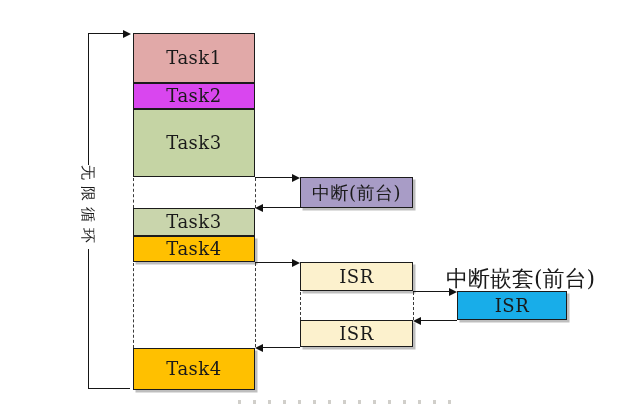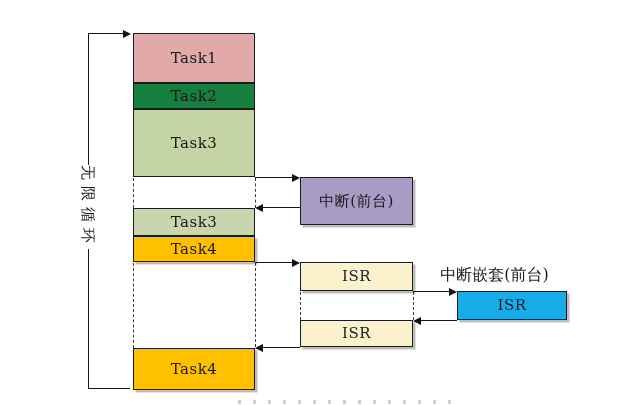--- a/index.html
+++ b/index.html
@@ -18,43 +18,43 @@
   
   .head{position:absolute;width:0;height:0;}
   .head.right{border-top:4px solid transparent;border-bottom:4px solid transparent;border-left:8px solid #111;}
   .head.left{border-top:4px solid transparent;border-bottom:4px solid transparent;border-right:8px solid #111;}
   
   .box{
     position:absolute;
     border:1.4px solid #1b1b1b;
     box-sizing:border-box;
     display:flex;align-items:center;justify-content:center;
-    font-size:15px;line-height:1;
+    font-size:18px;line-height:1;
     letter-spacing:0.5px;
     white-space:nowrap;
   }
   .shadow{box-shadow:2.5px 2.5px 0 rgba(110,110,110,0.45);}
   .task1{left:133px;top:33px;width:122px;height:50px;background:#e1a9a8;}
   .task2{left:133px;top:83px;width:122px;height:26px;background:#dcd8e9;}
   .task3{left:133px;top:109px;width:122px;height:68px;background:#c5d4a4;}
   .task3b{left:133px;top:208px;width:122px;height:28px;background:#c9d5ac;}
   .task4a{left:133px;top:236px;width:122px;height:26px;background:#ffc000;}
   .task4b{left:133px;top:348px;width:122px;height:42px;background:#ffc000;}
-  .interrupt{left:300px;top:177px;width:113px;height:48px;background:#a89cc6;}
+  .interrupt{left:300px;top:177px;width:113px;height:31px;background:#a89cc6;}
   .isr1{left:300px;top:262px;width:113px;height:29px;background:#fcf1cd;}
   .isr2{left:300px;top:320px;width:113px;height:27px;background:#fcf1cd;}
   .nested-isr{left:457px;top:291px;width:110px;height:29px;background:#18ade9;}
   
   .lbl{
     position:absolute;
     font-size:17px;line-height:1.25;
     white-space:nowrap;text-align:center;
   }
   .title-lbl{left:133px;top:6px;width:130px;}
-  .nested-lbl{left:432px;top:265px;width:125px;font-size:16px;}
+  .nested-lbl{left:446px;top:265px;width:125px;font-size:22px;}
   .loop-lbl{
     left:46px;top:198px;width:84px;height:18px;
     background:#ffffff;
     font-size:15px;letter-spacing:6px;
     text-align:center;line-height:18px;
     transform:rotate(90deg);
     z-index:3;
   }
   
   .caption-remnant{
@@ -70,21 +70,21 @@
 
   <div class="vline" style="left:88px;top:33px;height:356px;"></div>
   <div class="hline" style="left:88px;top:33px;width:36px;"></div>
   <div class="head right" style="left:123px;top:30px;"></div>
   <div class="hline" style="left:88px;top:388px;width:42px;"></div>
   <div class="lbl loop-lbl">无限循环</div>
 
   <div class="lbl nested-lbl">中断嵌套(前台)</div>
 
   <div class="box task1" style="background: rgb(225, 169, 168);">Task1</div>
-  <div class="box task2" style="background: #15803d;">Task2</div>
+  <div class="box task2" style="background: #d946ef;">Task2</div>
   <div class="box task3" style="background: rgb(197, 212, 164);">Task3</div>
   <div class="box task3b" style="background: rgb(201, 213, 172);">Task3</div>
   <div class="box task4a shadow" style="background: rgb(255, 192, 0);">Task4</div>
   <div class="box task4b shadow" style="background: rgb(255, 192, 0);">Task4</div>
 
   <div class="dash-v" style="left:133px;top:178px;height:30px;"></div>
   <div class="dash-v" style="left:255px;top:178px;height:30px;"></div>
   <div class="dash-v" style="left:133px;top:263px;height:85px;"></div>
   <div class="dash-v" style="left:255px;top:263px;height:84px;"></div>
 

